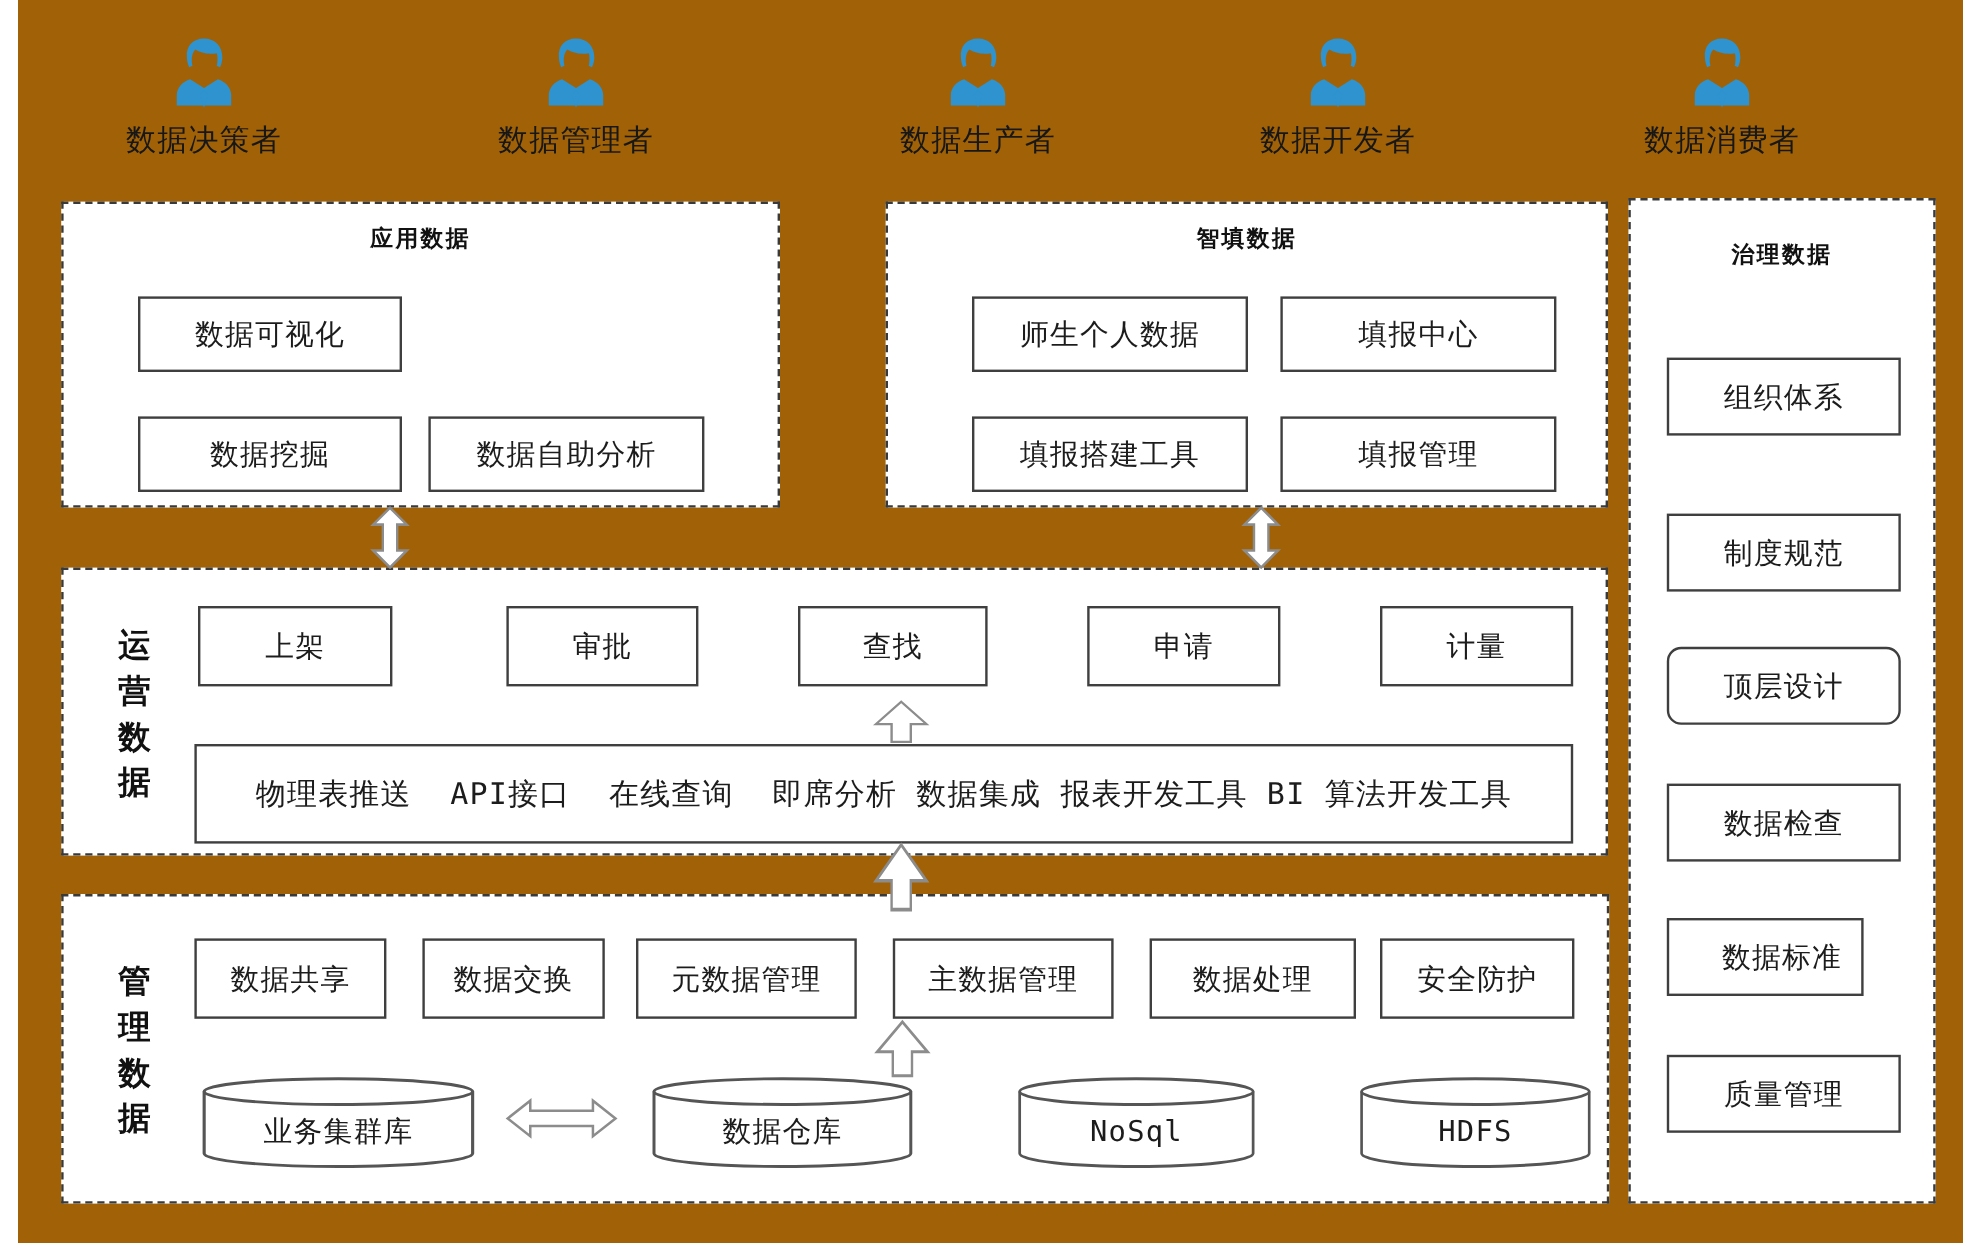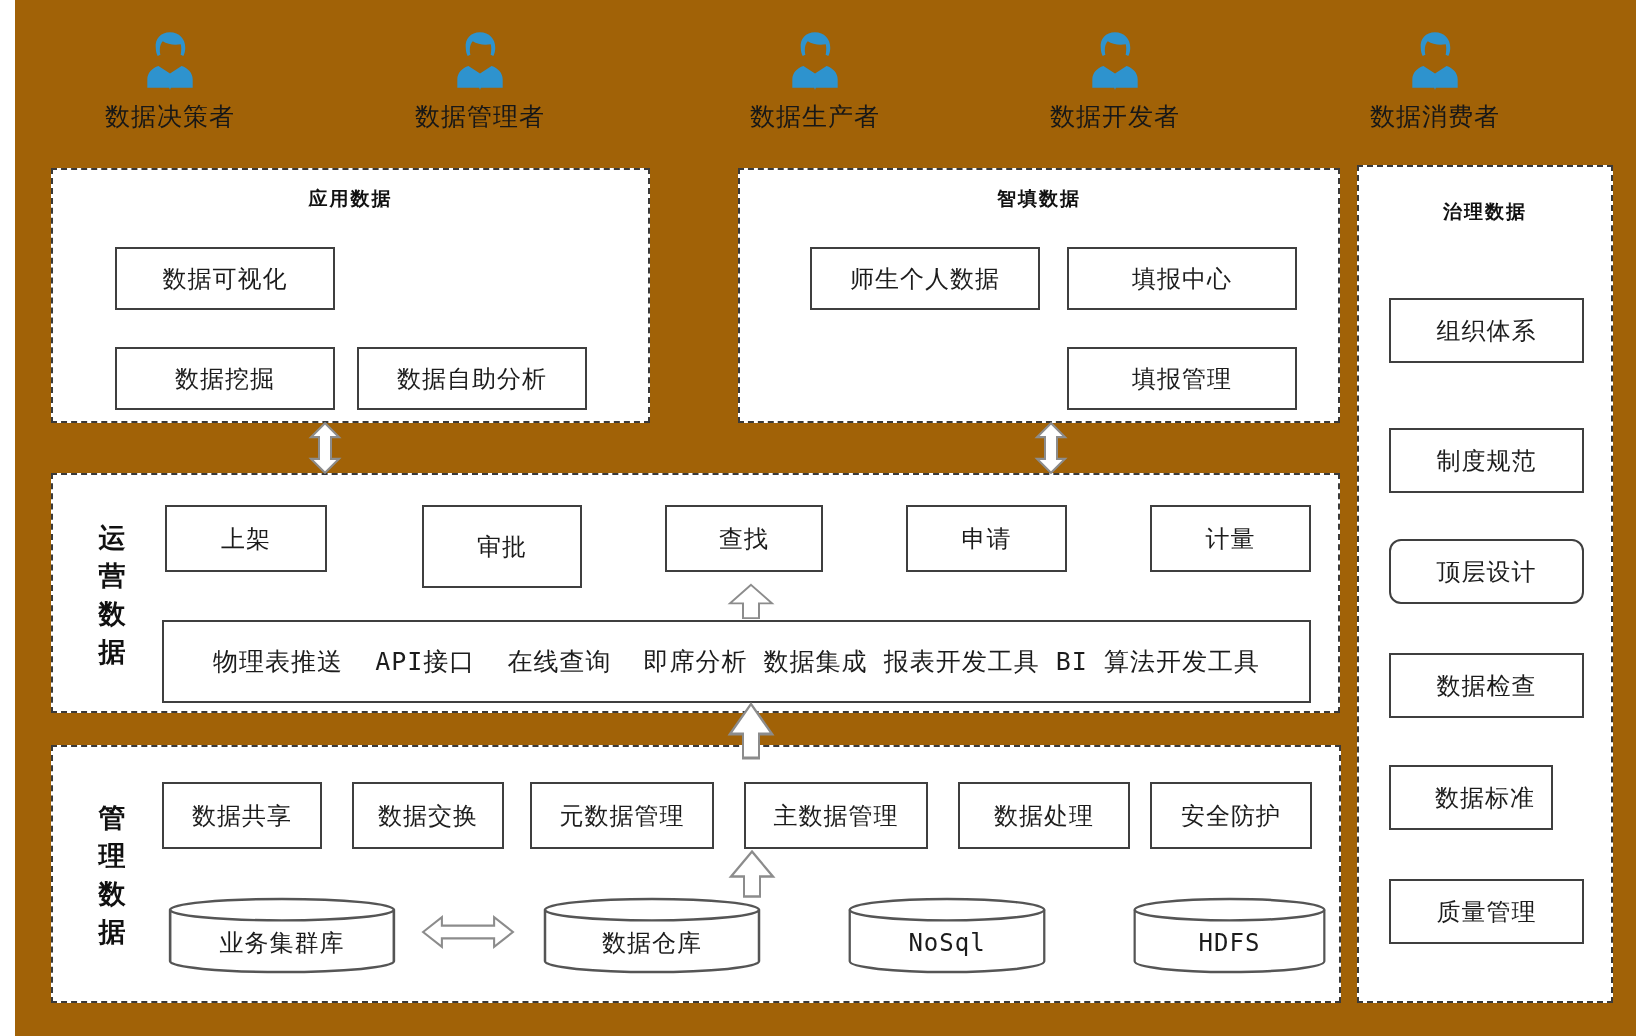--- a/index.html
+++ b/index.html
@@ -96,37 +96,38 @@
     <div class="sec-title" style="top:16px;">应用数据</div>
     <div class="node" style="left:62px;top:77px;width:220px;height:63px;">数据可视化</div>
     <div class="node" style="left:62px;top:177px;width:220px;height:63px;text-align:right;">数据挖掘</div>
     <div class="node" style="left:304px;top:177px;width:230px;height:63px;">数据自助分析</div>
   </div>
 
   <div class="dashed-box" style="left:723px;top:168px;width:602px;height:255px;">
     <div class="sec-title" style="top:16px;">智填数据</div>
     <div class="node" style="left:70px;top:77px;width:230px;height:63px;">师生个人数据</div>
     <div class="node" style="left:327px;top:77px;width:230px;height:63px;">填报中心</div>
+    <div class="node" style="left:70px;top:177px;width:230px;height:63px;">填报搭建工具</div>
     <div class="node" style="left:327px;top:177px;width:230px;height:63px;">填报管理</div>
   </div>
 
   <div class="dashed-box" style="left:1342px;top:165px;width:256px;height:838px;">
     <div class="sec-title" style="top:32px;">治理数据</div>
     <div class="node" style="left:30px;top:131px;width:195px;height:65px;">组织体系</div>
     <div class="node" style="left:30px;top:261px;width:195px;height:65px;">制度规范</div>
     <div class="node" style="left:30px;top:372px;width:195px;height:65px;border-radius:12px;">顶层设计</div>
     <div class="node" style="left:30px;top:486px;width:195px;height:65px;">数据检查</div>
     <div class="node" style="left:30px;top:598px;width:164px;height:65px;padding-left:28px;">数据标准</div>
     <div class="node" style="left:30px;top:712px;width:195px;height:65px;">质量管理</div>
   </div>
 
   <div class="dashed-box" style="left:36px;top:473px;width:1289px;height:240px;">
     <div class="vlabel" style="left:42px;top:44px;">运营数据</div>
     <div class="node" style="left:112px;top:30px;width:162px;height:67px;">上架</div>
-    <div class="node" style="left:369px;top:30px;width:160px;height:83px;">审批</div>
+    <div class="node" style="left:369px;top:30px;width:160px;height:67px;">审批</div>
     <div class="node" style="left:612px;top:30px;width:158px;height:67px;">查找</div>
     <div class="node" style="left:853px;top:30px;width:161px;height:67px;">申请</div>
     <div class="node" style="left:1097px;top:30px;width:161px;height:67px;">计量</div>
     <div class="tools" style="left:109px;top:145px;width:1149px;height:83px;">
       <div class="tools-label">物理表推送  API接口  在线查询  即席分析 数据集成 报表开发工具 BI 算法开发工具</div>
     </div>
   </div>
 
   <div class="dashed-box" style="left:36px;top:745px;width:1290px;height:258px;">
     <div class="vlabel" style="left:42px;top:52px;">管理数据</div>

